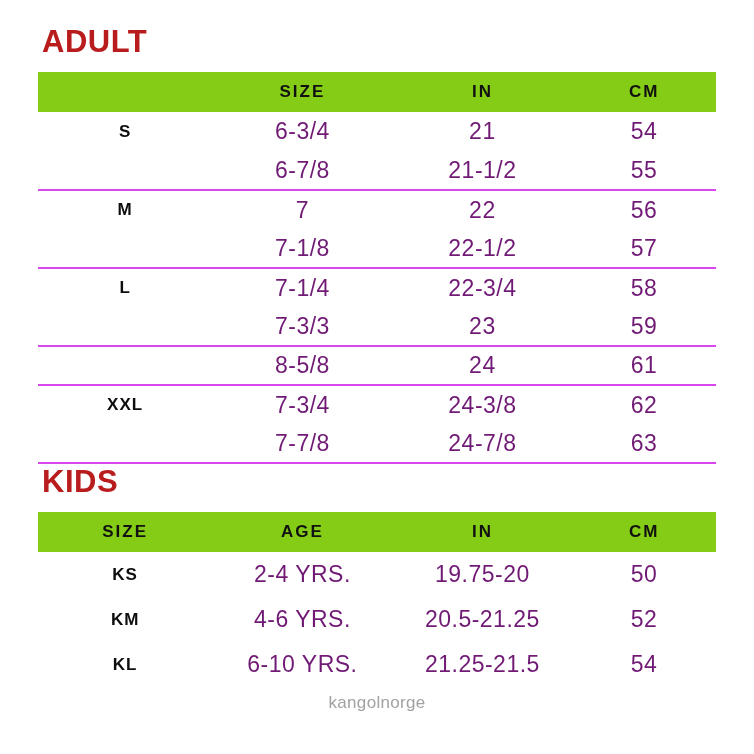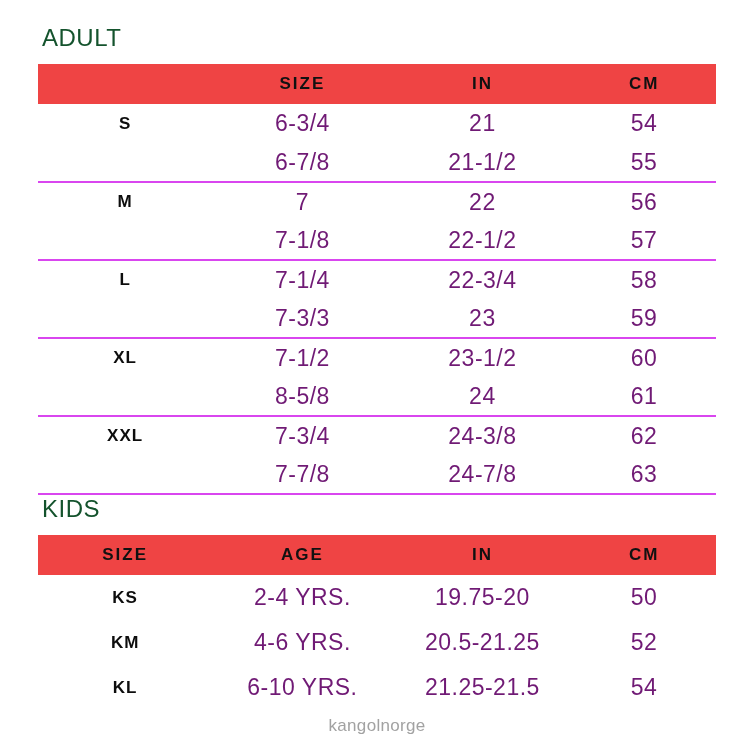--- a/index.html
+++ b/index.html
@@ -9,37 +9,37 @@
     width: 754px;
     height: 754px;
     font-family: "Liberation Sans", sans-serif;
     overflow: hidden;
   }
   .wrap {
     padding: 24px 38px 0 38px;
     box-sizing: border-box;
   }
   .section-title {
-    font-size: 24px;
-    font-weight: 400;
-    color: #14532d;
+    font-size: 31px;
+    font-weight: 700;
+    color: #b91c1c;
     letter-spacing: 0.5px;
     margin: 0 0 12px 4px;
   }
   table {
     width: 100%;
     border-collapse: collapse;
     table-layout: fixed;
   }
   col.c1 { width: 25.7%; }
   col.c2 { width: 26.6%; }
   col.c3 { width: 26.5%; }
   col.c4 { width: 21.2%; }
   thead tr {
-    background: #ef4444;
+    background: #84cc16;
     height: 40px;
   }
   th {
     font-size: 17px;
     font-weight: 700;
     color: #111111;
     letter-spacing: 2px;
     text-align: center;
     padding: 0;
   }
@@ -135,26 +135,20 @@
       </tr>
       <tr class="group-end">
         <td class="size-label"></td>
         <td>7-3/3</td>
         <td>23</td>
         <td>59</td>
       </tr>
     </tbody>
 
     <tbody class="size-group">
-      <tr>
-        <td class="size-label">XL</td>
-        <td>7-1/2</td>
-        <td>23-1/2</td>
-        <td>60</td>
-      </tr>
       <tr class="group-end">
         <td class="size-label"></td>
         <td>8-5/8</td>
         <td>24</td>
         <td>61</td>
       </tr>
     </tbody>
 
     <tbody class="size-group">
       <tr>

